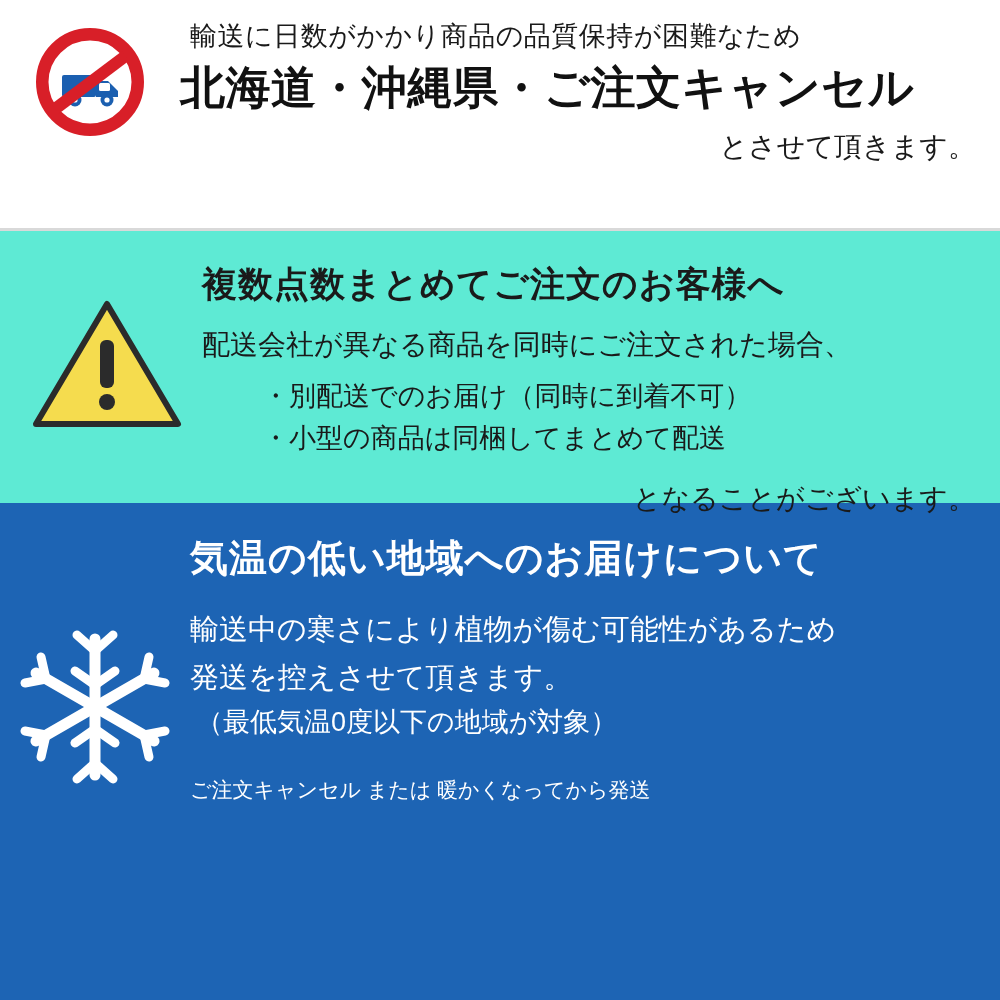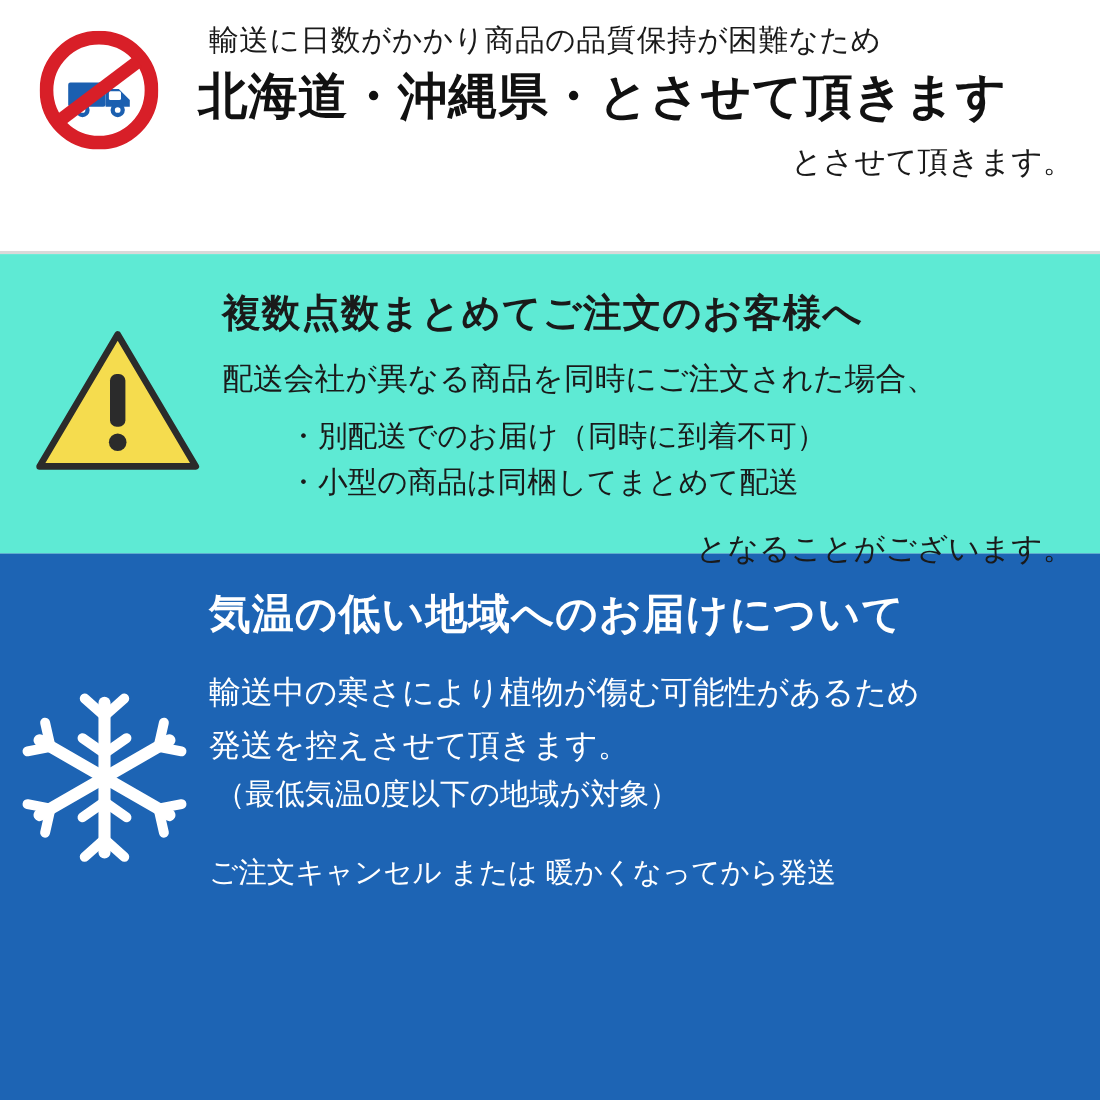--- a/index.html
+++ b/index.html
@@ -177,21 +177,21 @@
     font-size: 29px;
     margin: 0 0 6px 0;
     white-space: nowrap;
   }
   .cd-l3 {
     font-size: 27px;
     margin: 0 0 36px 6px;
     white-space: nowrap;
   }
   .cd-l4 {
-    font-size: 26px;
+    font-size: 21px;
     margin: 0 0 8px 0;
     white-space: nowrap;
   }
   .cd-l5 {
     font-size: 29px;
     margin: 0 0 0 0;
     white-space: nowrap;
   }
 
   .snow {
@@ -219,21 +219,21 @@
             <circle cx="39" cy="72" r="2.6" fill="#ffffff"></circle>
             <circle cx="71" cy="72" r="6.5" fill="#1b5fb0"></circle>
             <circle cx="71" cy="72" r="2.6" fill="#ffffff"></circle>
           </g>
           <rect x="10" y="48.5" width="88" height="12" fill="#d81f28" transform="rotate(-37 54 54)"></rect>
         </svg>
       </div>
     </div>
     <div class="text-col">
       <div class="nd-line1">輸送に日数がかかり商品の品質保持が困難なため</div>
-      <div class="nd-line2">北海道・沖縄県・とさせて頂きます</div>
+      <div class="nd-line2">北海道・沖縄県・ご注文キャンセル</div>
       <div class="nd-line3">とさせて頂きます。</div>
     </div>
   </section>
 
   <div class="divider"></div>
 
   <section class="sec-multi">
     <div class="icon-col">
       <div class="warn">
         <svg width="150" height="132" viewBox="0 0 150 132" aria-hidden="true">

